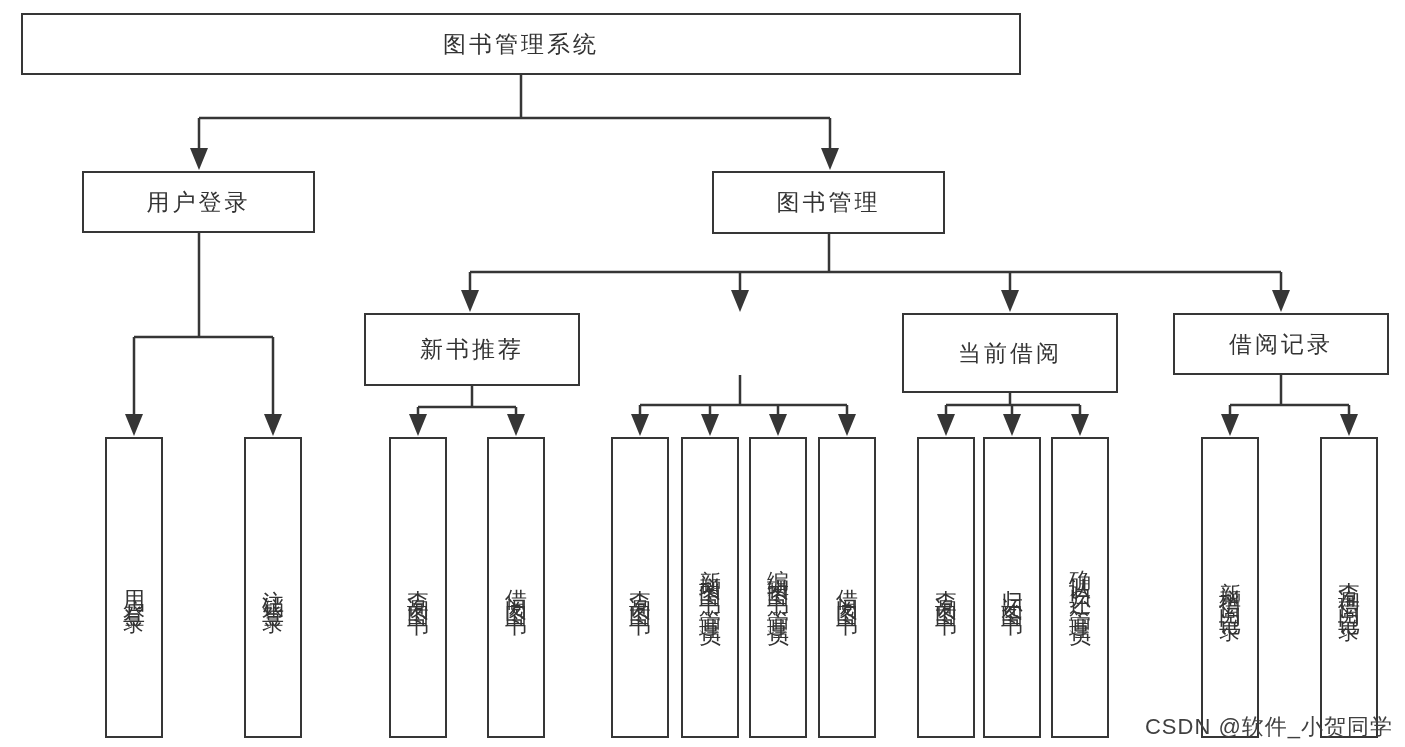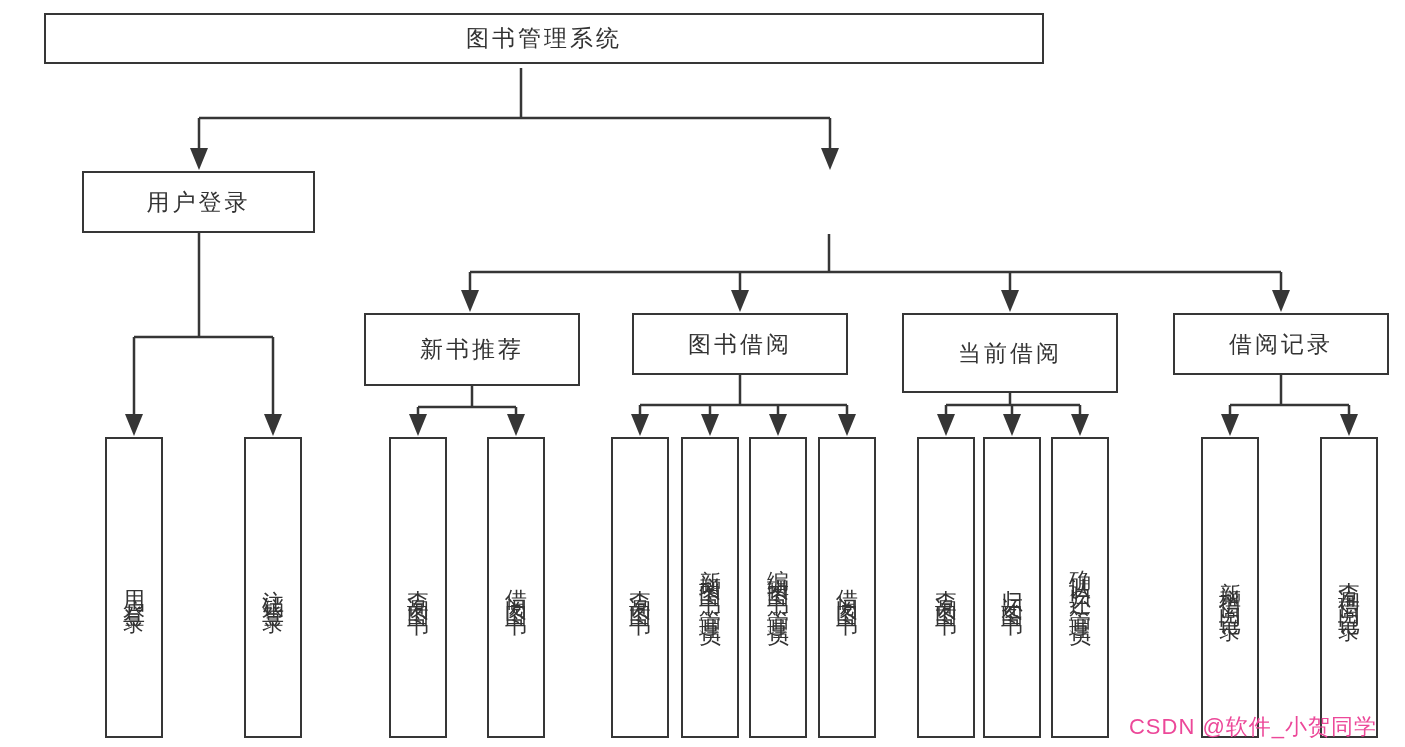--- a/index.html
+++ b/index.html
@@ -43,25 +43,25 @@
   .vnode .vtext {
     writing-mode: vertical-rl;
     text-orientation: mixed;
     font-size: 22px;
     letter-spacing: 8px;
     line-height: 1;
     white-space: nowrap;
   }
   .watermark {
     position: absolute;
-    right: 28px;
+    right: 12px;
     top: 712px;
     font-size: 22px;
     letter-spacing: 1px;
-    color: #ec4899;
+    color: #404040;
     white-space: nowrap;
     margin-left: 44px;
   }
 </style>
 </head>
 <body>
 
 <div class="canvas">
 
   <svg class="connectors" viewBox="0 0 1405 747" xmlns="http://www.w3.org/2000/svg">
@@ -90,33 +90,33 @@
       <polygon points="769,414 787,414 778,436"></polygon>
       <polygon points="838,414 856,414 847,436"></polygon>
       <polygon points="937,414 955,414 946,436"></polygon>
       <polygon points="1003,414 1021,414 1012,436"></polygon>
       <polygon points="1071,414 1089,414 1080,436"></polygon>
       <polygon points="1221,414 1239,414 1230,436"></polygon>
       <polygon points="1340,414 1358,414 1349,436"></polygon>
     </g>
   </svg>
 
-  <div class="node hnode" style="left:21px; top:13px; width:1000px; height:51px;margin-left:23px;">
+  <div class="node hnode" style="left:21px; top:13px; width:1000px; height:62px;">
     <span>图书管理系统</span>
   </div>
 
   <div class="node hnode" style="left:82px; top:171px; width:233px; height:62px;">
     <span>用户登录</span>
   </div>
+  <div class="node hnode" style="left:712px; top:171px; width:233px; height:63px;">
+    <span>图书管理</span>
+  </div>
 
   <div class="node hnode" style="left:364px; top:313px; width:216px; height:73px;">
     <span>新书推荐</span>
-  </div>
-  <div class="node hnode" style="left:632px; top:313px; width:216px; height:62px;">
-    <span>图书借阅</span>
   </div>
   <div class="node hnode" style="left:902px; top:313px; width:216px; height:80px;">
     <span>当前借阅</span>
   </div>
   <div class="node hnode" style="left:1173px; top:313px; width:216px; height:62px;">
     <span>借阅记录</span>
   </div>
 
   <div class="node vnode" style="left:105px;">
     <span class="vtext">用户登录</span>

